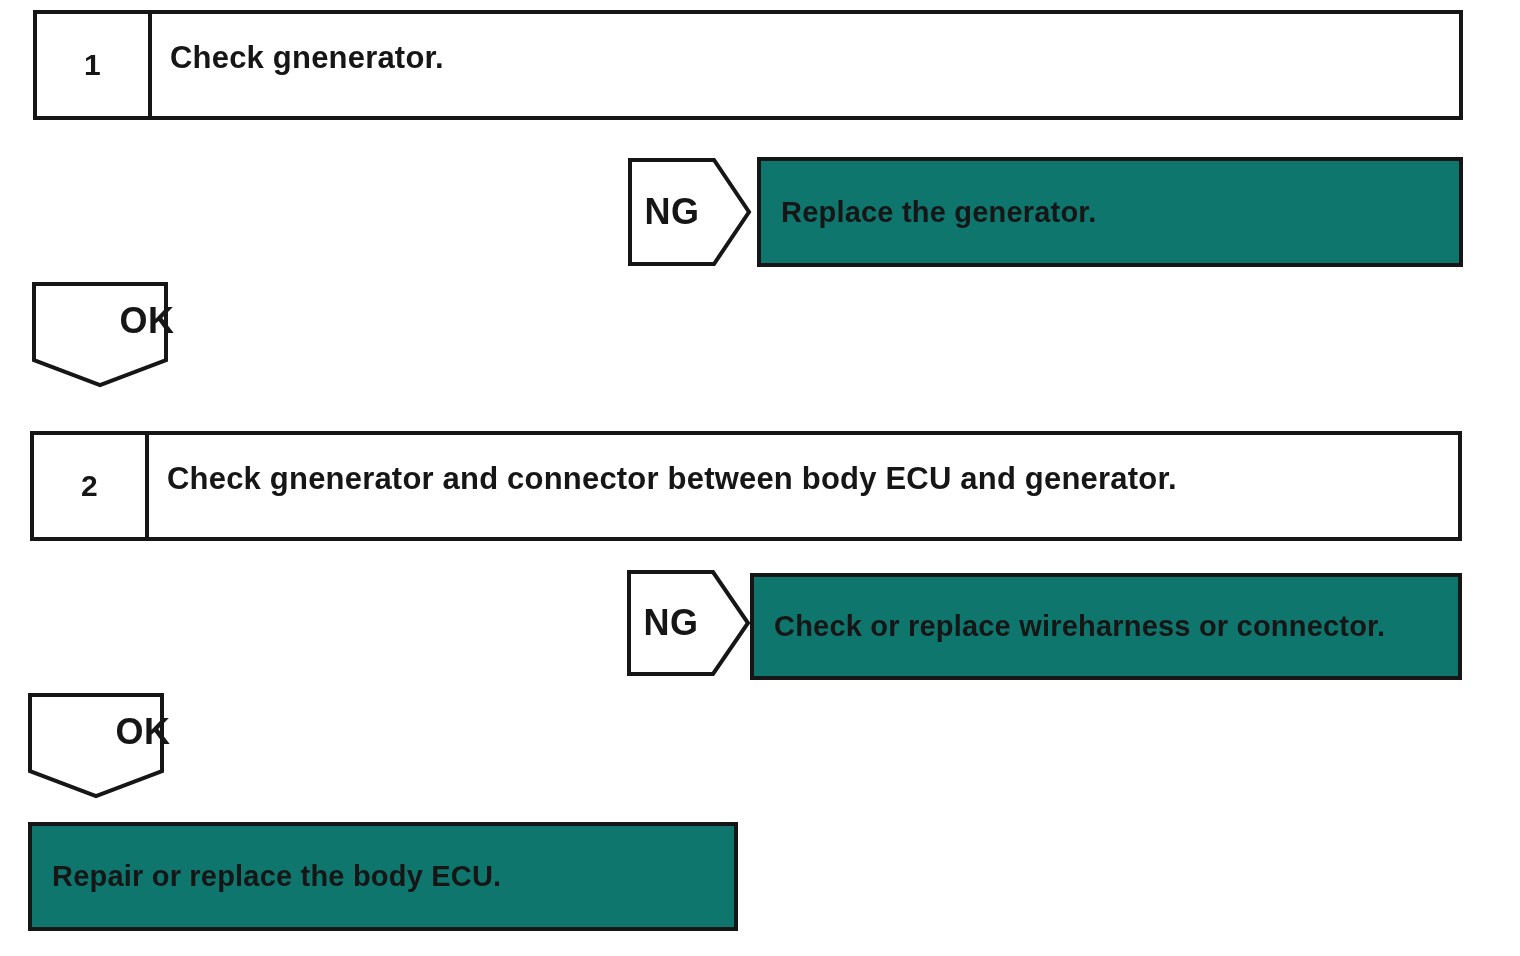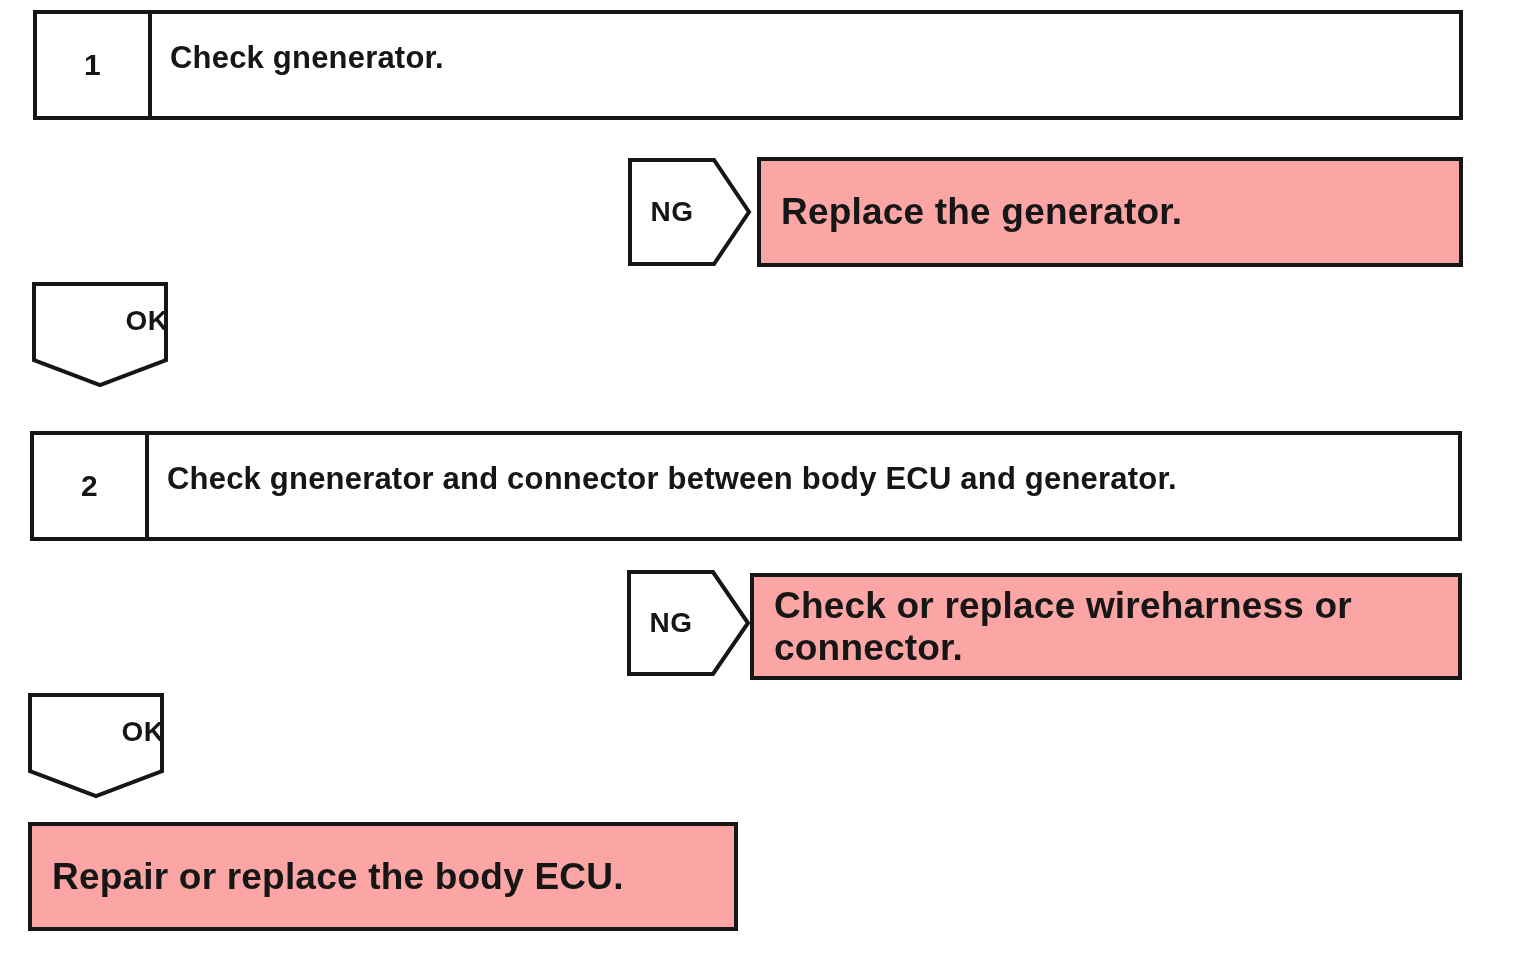--- a/index.html
+++ b/index.html
@@ -43,39 +43,39 @@
     padding-left: 18px;
     padding-bottom: 15px;
     font-weight: 700;
     font-size: 31px;
     letter-spacing: 0.2px;
   }
 
   
   .action-box {
     border: 4px solid #161616;
-    background: #fca5a5;
+    background: #0f766e;
     display: flex;
     align-items: center;
     padding-left: 20px;
     font-weight: 700;
-    font-size: 37px;
+    font-size: 29px;
     letter-spacing: 0.2px;
   }
 
   
   .connector { position: absolute; }
   .connector svg { position: absolute; left: 0; top: 0; display: block; }
   .connector .label {
     position: absolute;
     display: flex;
     align-items: center;
     justify-content: center;
     font-weight: 700;
-    font-size: 28px;
+    font-size: 36px;
     letter-spacing: 0.5px;
   }
   .ng .label { left: 0; top: 0; width: 88px; height: 100%; }
   .ok .label { left: 0; top: 0; width: 100%; height: 78px; padding-left: 47px; }
 </style>
 </head>
 <body>
 
 <div id="canvas">
 

